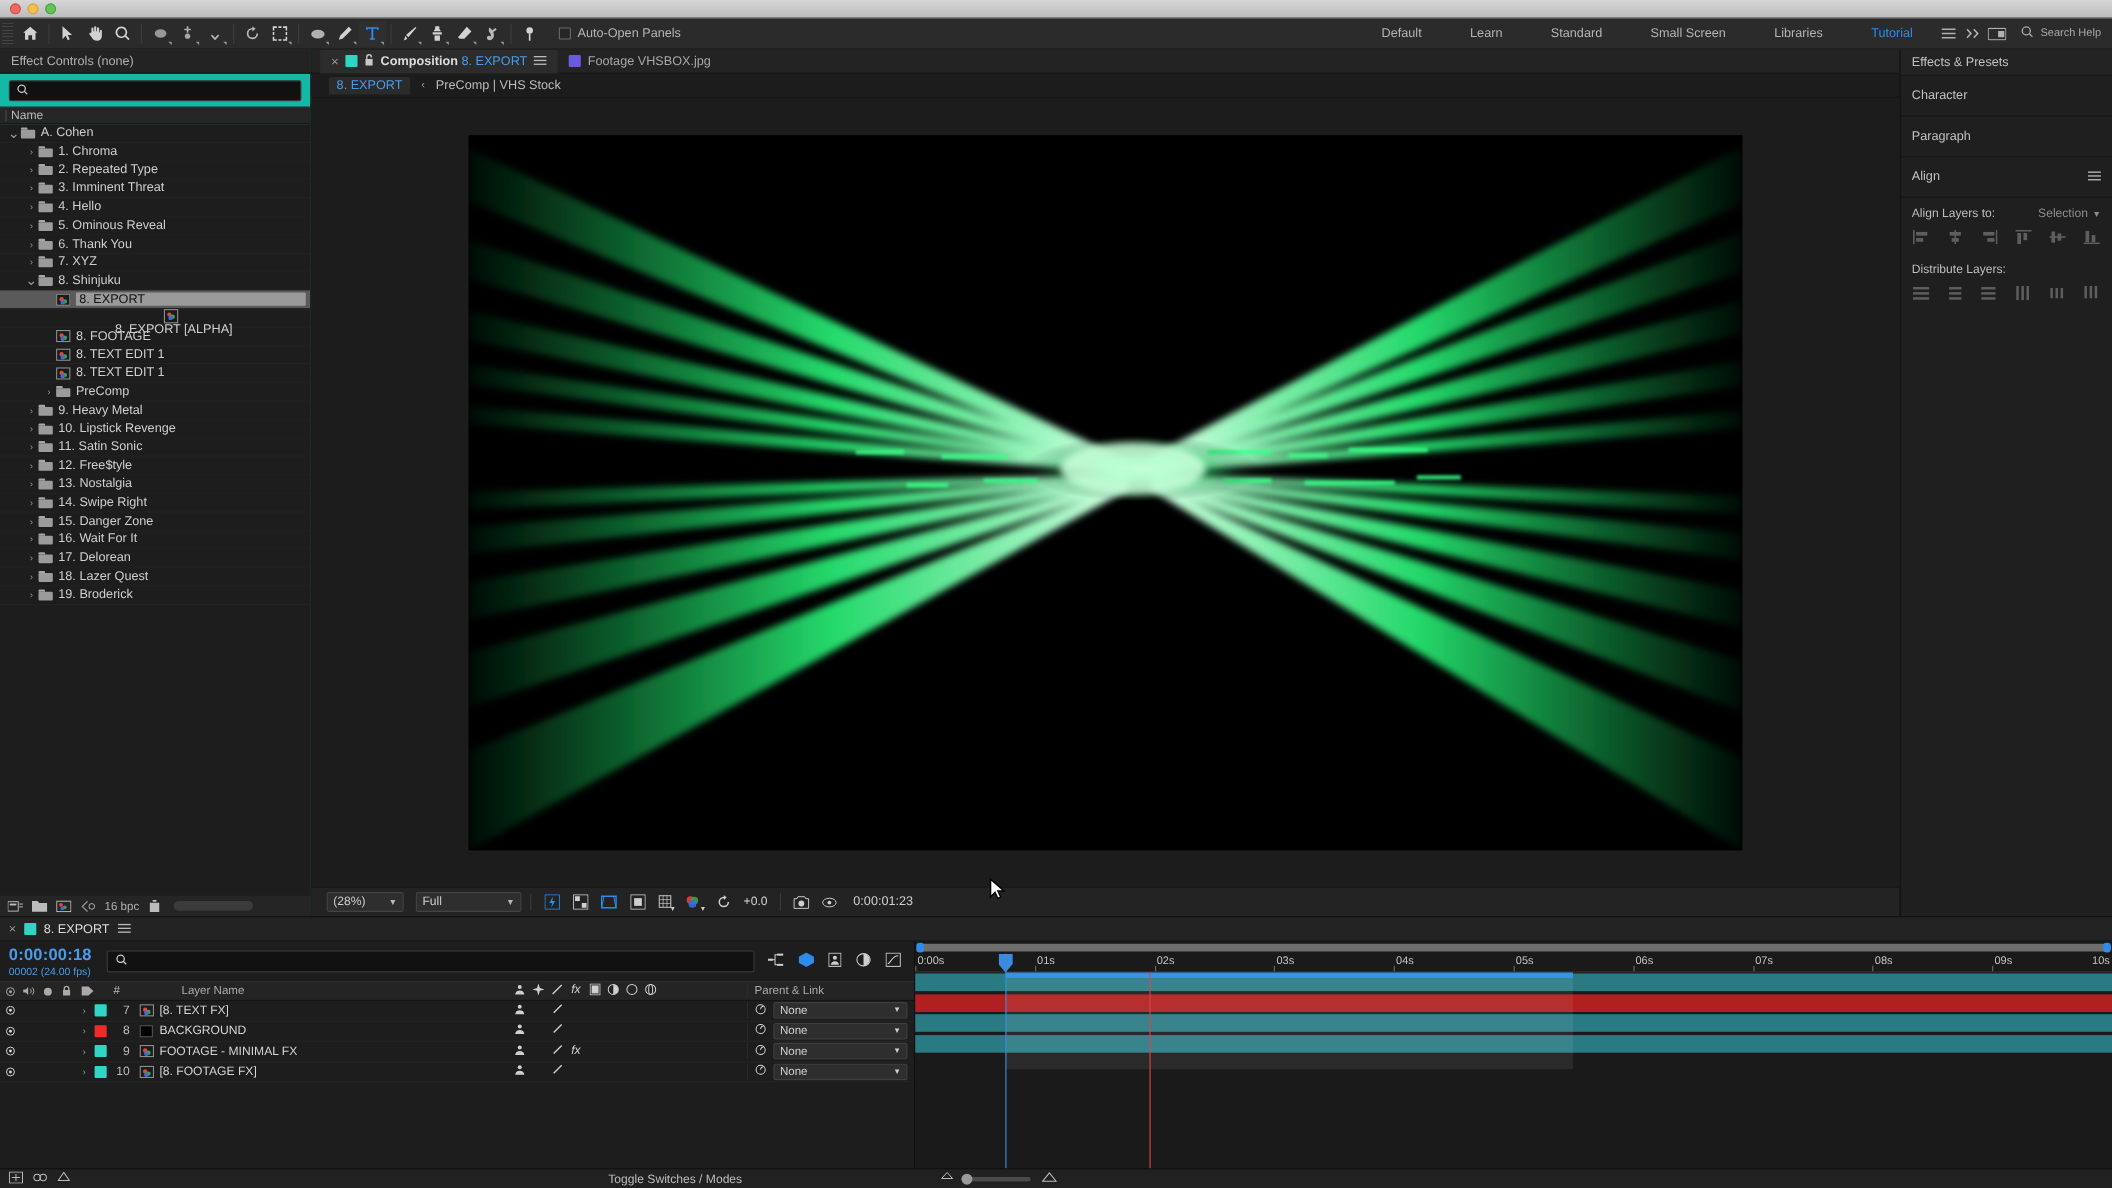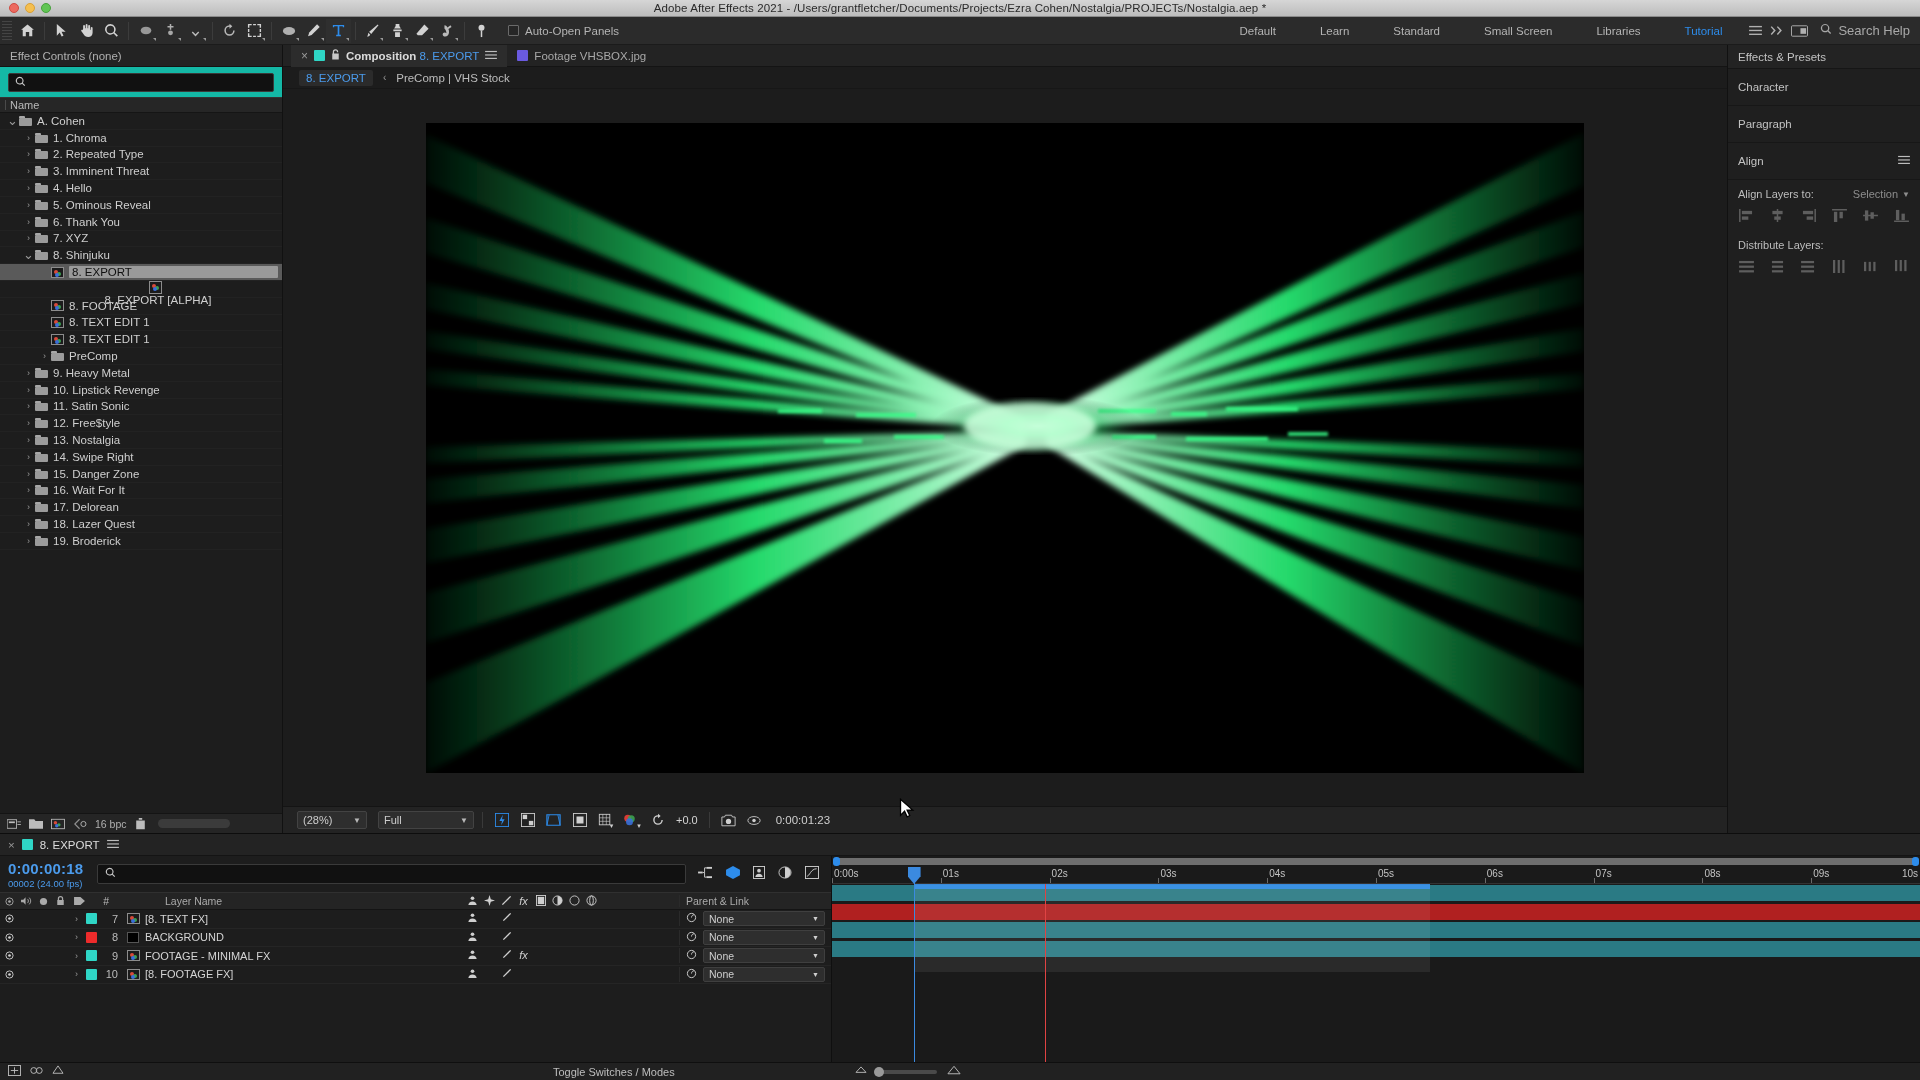--- a/index.html
+++ b/index.html
@@ -48,21 +48,21 @@
     display:flex; align-items:center; gap:6px; margin-left:14px; color:#b4b4b4; font-size:11.5px;
   }
   .cb { width:11px; height:11px; border:1px solid #6a6a6a; background:#262626; border-radius:1px;}
   .ws-area { margin-left:auto; display:flex; align-items:center; height:28px; }
   .ws {
     padding:0 22px; height:28px; line-height:28px; color:#b4b4b4; font-size:11.5px; cursor:default;
   }
   .ws.sel { color:#2d8ceb; }
   .ws-icon { width:22px; height:28px; display:flex;align-items:center;justify-content:center;color:#b0b0b0;}
   .search-help {
-    display:flex; align-items:center; gap:6px; padding:0 10px 0 10px; color:#a8a8a8; font-size:13px;
+    display:flex; align-items:center; gap:6px; padding:0 10px 0 10px; color:#a8a8a8; font-size:10px;
   }
 
   
   .body { flex:1; display:flex; min-height:0; }
 
   
   .leftcol { width:283px; flex:0 0 283px; display:flex; flex-direction:column; background:#14b8a6;
              border-right:1px solid #111;}
   .panel-tab-row { height:22px; background:#232323; display:flex; align-items:center; padding-left:10px;
                    border-bottom:1px solid #141414;}
@@ -218,21 +218,20 @@
 <body>
 
 <div class="app">
 
   <div class="titlebar">
     <div class="traffic">
       <div class="dot r"></div>
       <div class="dot y"></div>
       <div class="dot g"></div>
     </div>
-    <div class="title-text">Adobe After Effects 2021 - /Users/grantfletcher/Documents/Projects/Ezra Cohen/Nostalgia/PROJECTs/Nostalgia.aep *</div>
   </div>
 
   <div class="toolbar">
     <div class="grip"></div>
 
     <div class="tool">
       <svg width="15" height="15" viewBox="0 0 16 16">
           <path d="M8 1.5 1.2 7.3h1.7V14h3.3V9.6h3.6V14h3.3V7.3h1.7z"></path>
         </svg>
     </div>

